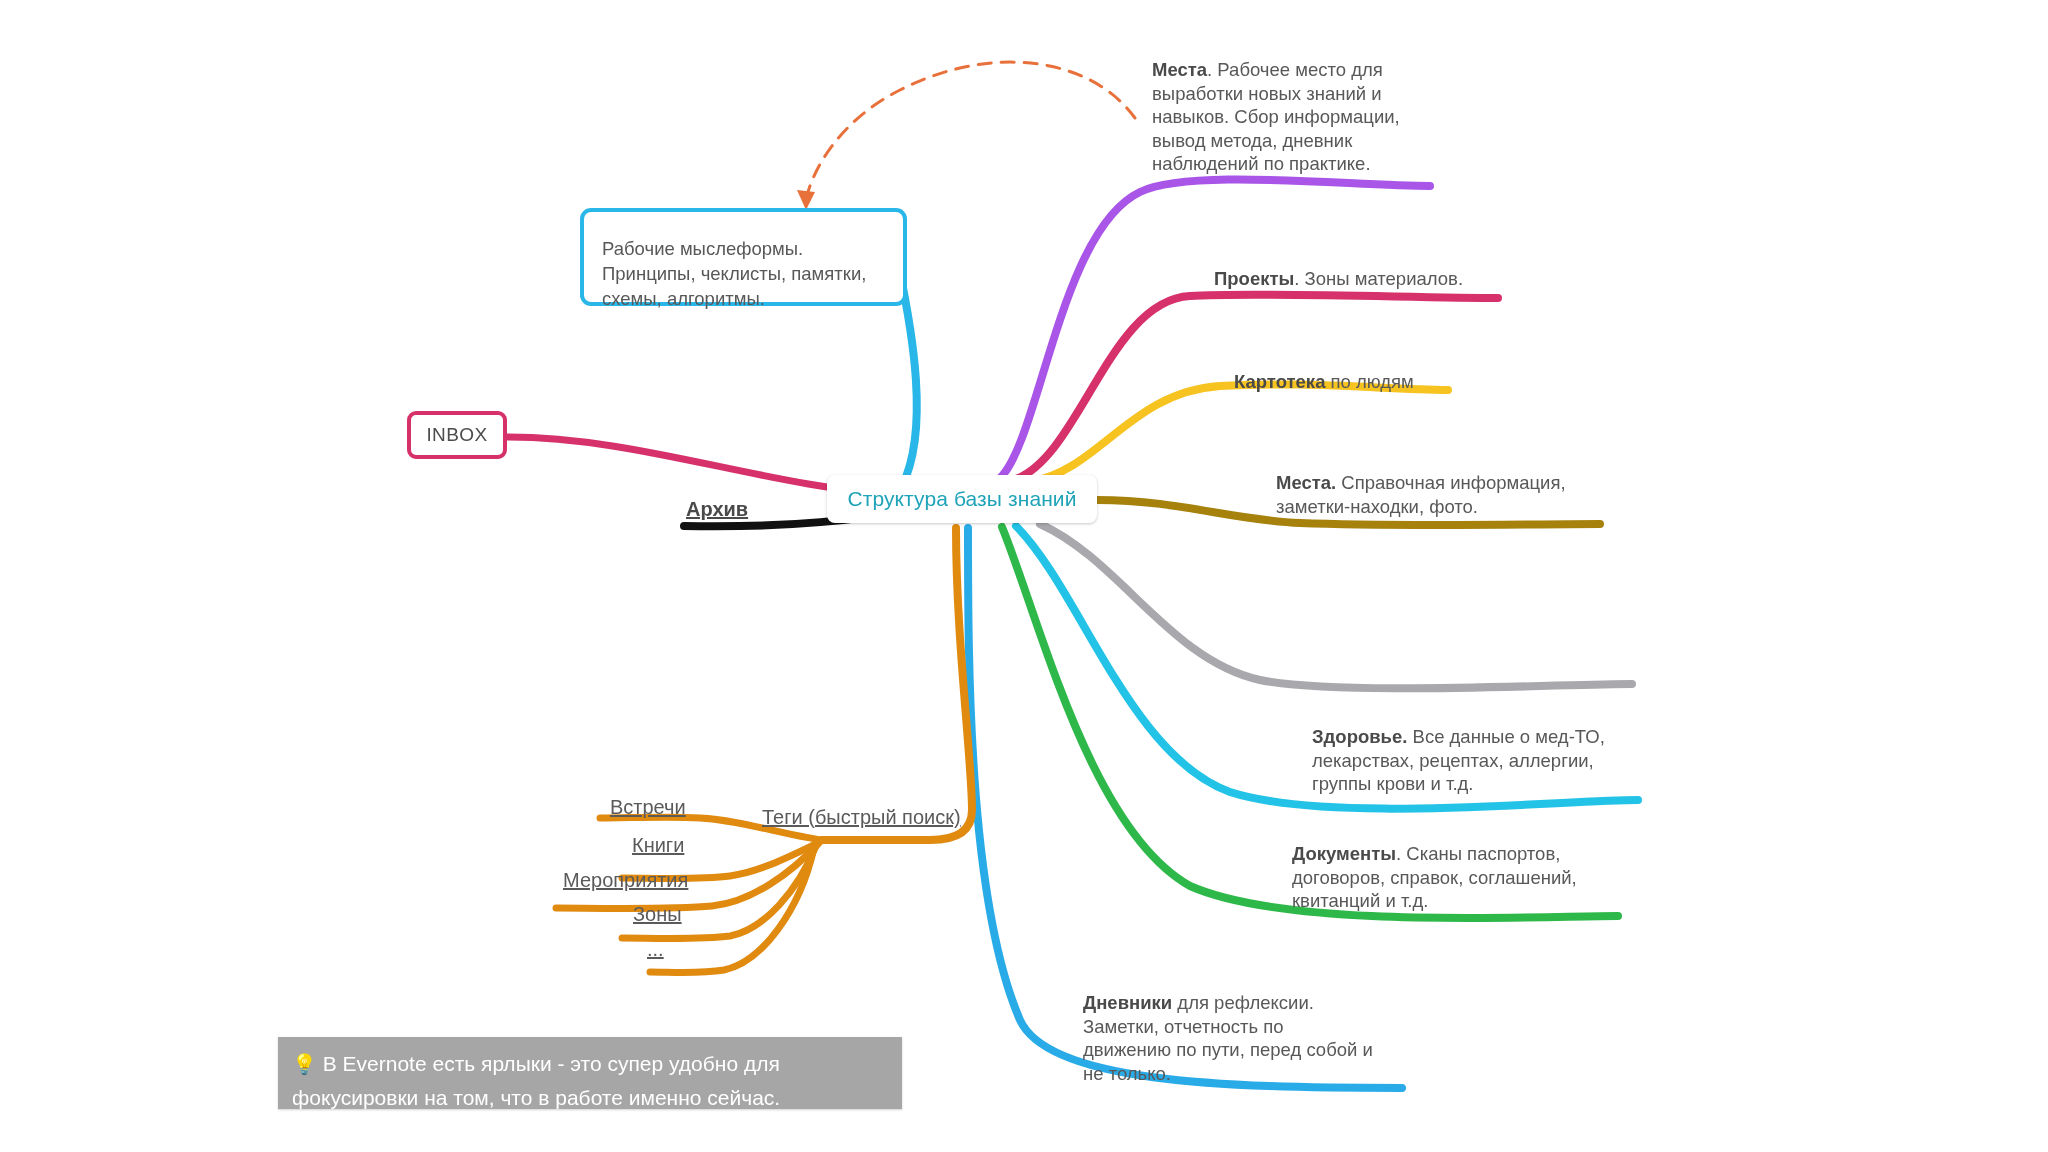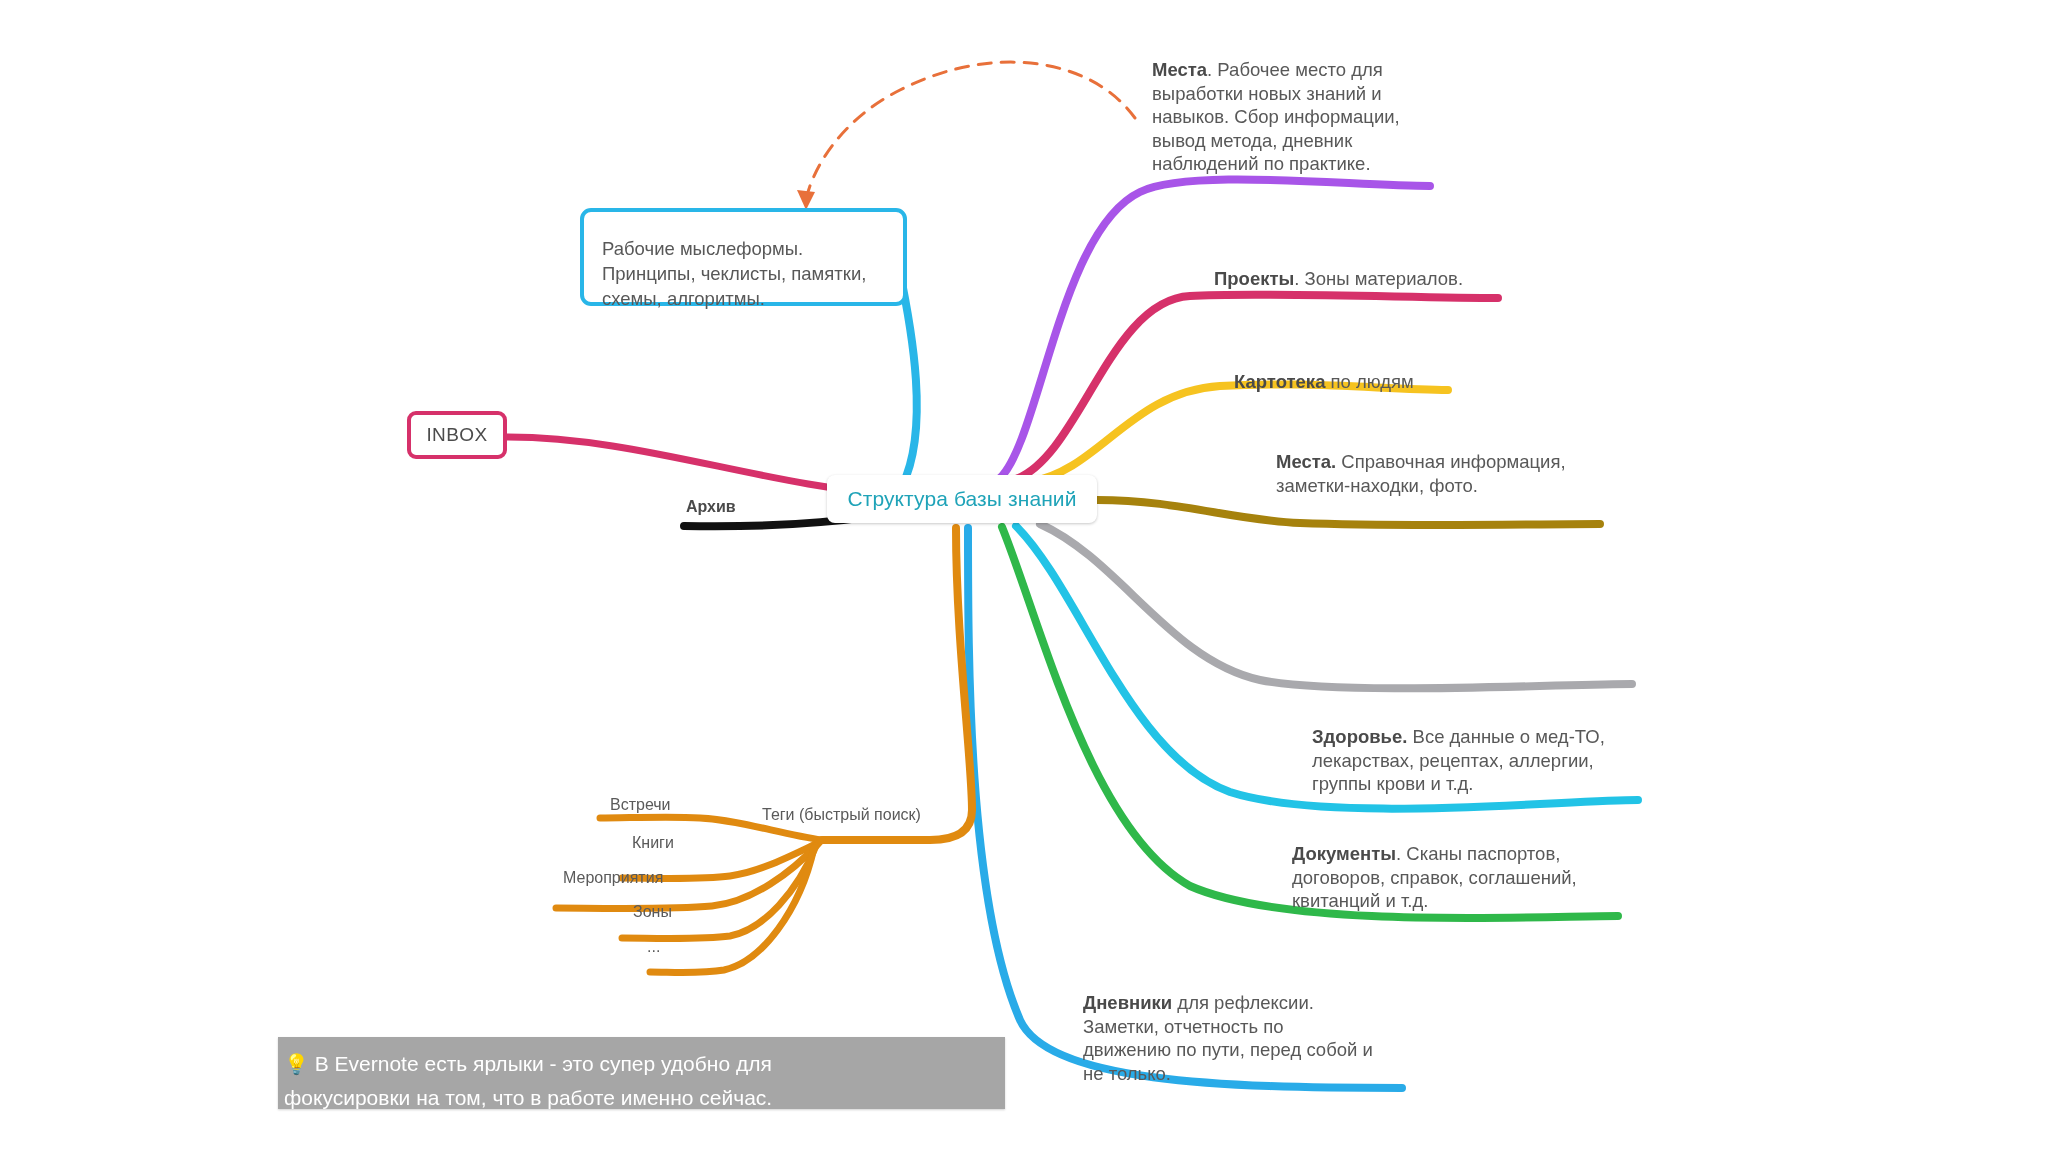--- a/index.html
+++ b/index.html
@@ -44,29 +44,29 @@
   
   .blabel{
     position:absolute;color:#585858;font-size:18.5px;line-height:23.5px;
     white-space:nowrap;z-index:30;
   }
   .blabel b{color:#4a4a4a;font-weight:bold;}
   .blabel .ln{display:block;}
 
   
   .plain{
-    position:absolute;color:#5a5a5a;font-size:16px;white-space:nowrap;z-index:30;
+    position:absolute;color:#5a5a5a;font-size:20px;white-space:nowrap;z-index:30;text-decoration:underline;
   }
   .plain.bold{font-weight:bold;color:#4a4a4a;}
 
   
   .tipbar{
-    left:278px;top:1037px;width:727px;height:72px;
+    left:278px;top:1037px;width:624px;height:72px;
     background:#a6a6a6;box-shadow:0 1px 2px rgba(0,0,0,.18);
-    padding:10px 14px 0 6px;z-index:45;
+    padding:10px 14px 0 14px;z-index:45;
     color:#ffffff;font-size:21px;line-height:34px;
   }
   .tipbar .bulb{color:#ffe28a;font-size:20px;}
 </style>
 </head>
 <body>
 
 <div id="canvas">
 
   <svg id="edges" viewBox="0 0 2048 1152">
@@ -132,21 +132,21 @@
   </div>
 
   <div class="blabel" style="left:1214px;top:267px;">
     <span class="ln"><b>Проекты</b><span>. Зоны материалов.</span></span>
   </div>
 
   <div class="blabel" style="left:1234px;top:370px;">
     <span class="ln"><b>Картотека</b><span> по людям</span></span>
   </div>
 
-  <div class="blabel" style="left:1276px;top:450px;">
+  <div class="blabel" style="left:1276px;top:471px;">
     <span class="ln"><b>Места.</b><span> Справочная информация,</span></span>
     <span class="ln">заметки-находки, фото.</span>
   </div>
 
 
   <div class="blabel" style="left:1312px;top:725px;">
     <span class="ln"><b>Здоровье.</b><span> Все данные о мед-ТО,</span></span>
     <span class="ln">лекарствах, рецептах, аллергии,</span>
     <span class="ln">группы крови и т.д.</span>
   </div>

